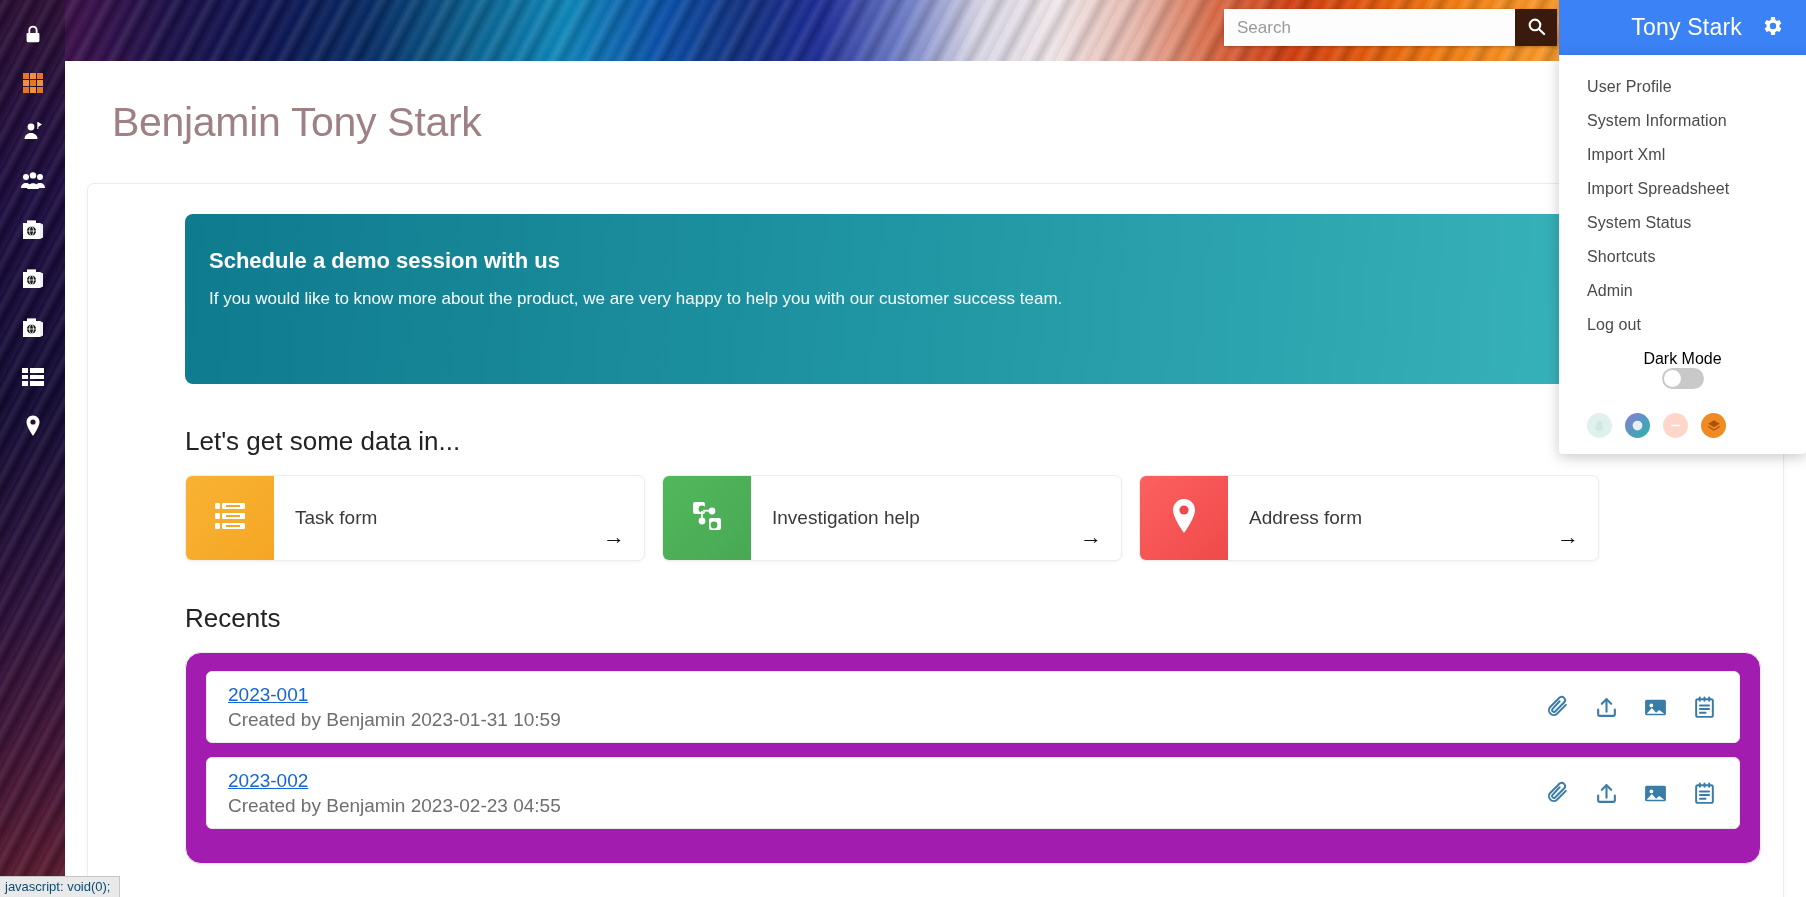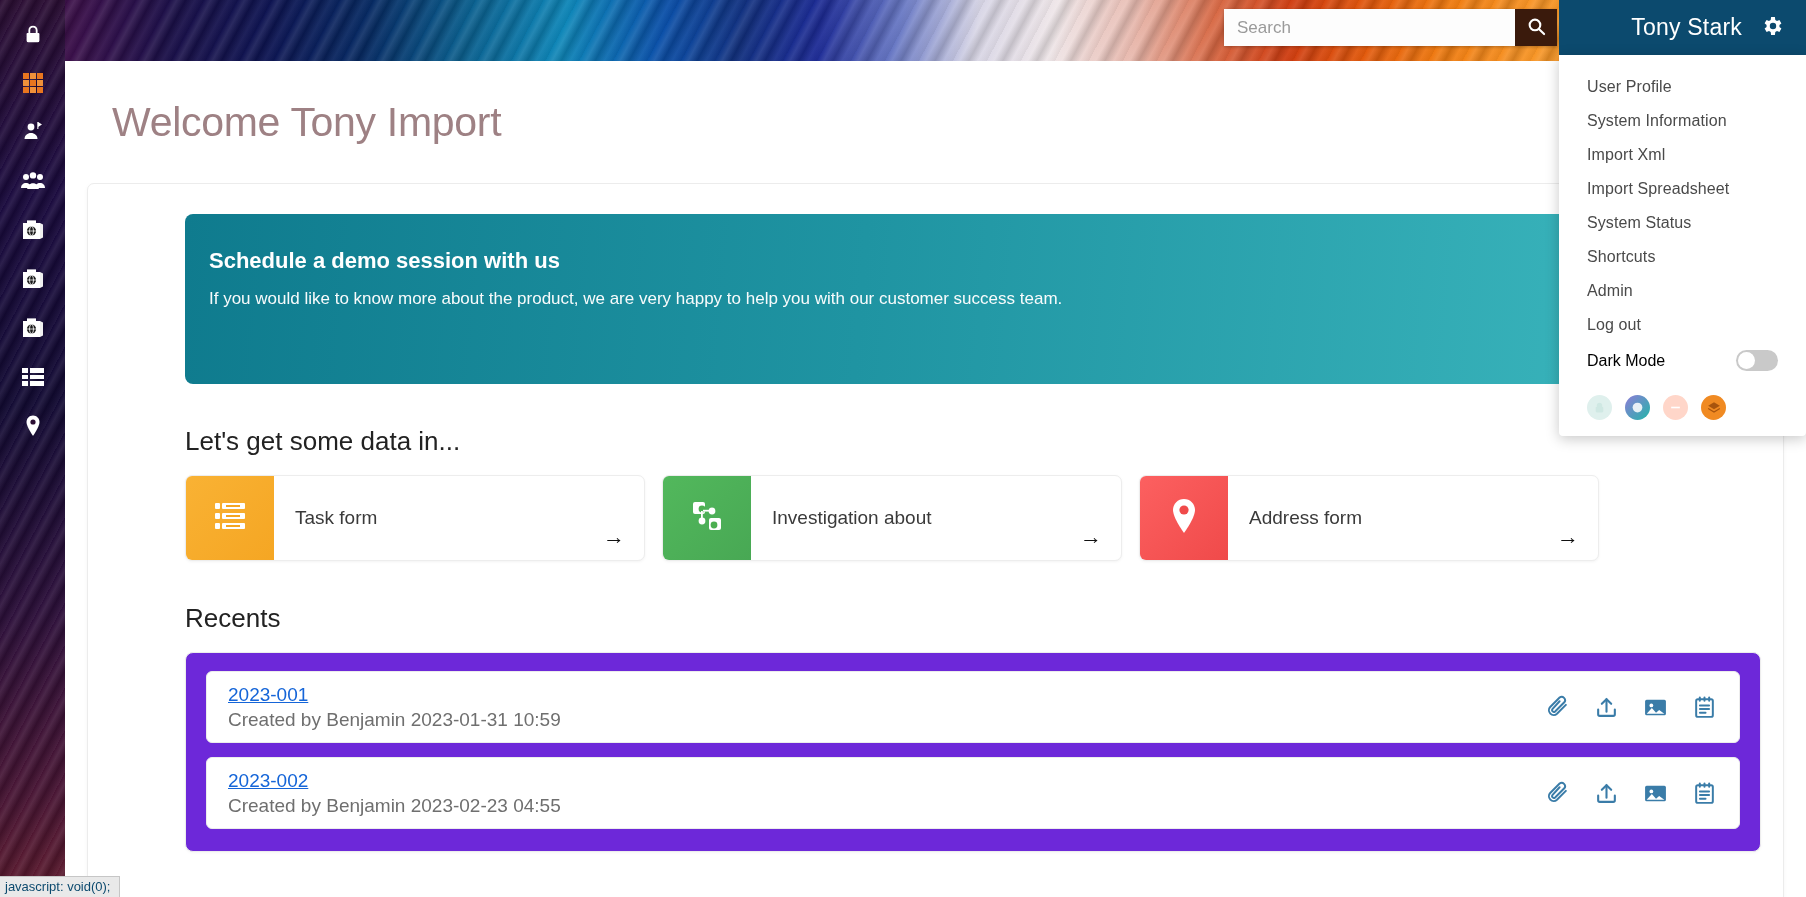--- a/index.html
+++ b/index.html
@@ -109,21 +109,21 @@
     display: flex;
     align-items: center;
     justify-content: center;
   }
 
   .user-zone {
     position: absolute;
     right: 0; top: 0;
     height: 55px;
     width: 247px;
-    background: #0c4a6e;
+    background: #3b82f6;
     display: flex;
     align-items: center;
     justify-content: flex-end;
     padding-right: 22px;
     gap: 18px;
   }
   .user-name {
     color: #ffffff;
     font-size: 23px;
     letter-spacing: 0.2px;
@@ -261,23 +261,23 @@
   
   .recents-title {
     margin: 42px 0 18px 97px;
     font-size: 26px;
     font-weight: 400;
     color: #222;
   }
   .recents-box {
     margin: 0 22px 0 97px;
     border: 1px solid #ededed;
-    border-radius: 8px;
-    background: #6d28d9;
-    padding: 18px 20px 8px 20px;
+    border-radius: 16px;
+    background: #a21caf;
+    padding: 18px 20px 20px 20px;
     box-shadow: 0 1px 3px rgba(0,0,0,0.04);
   }
   .recent-row {
     border: 1px solid #ececec;
     border-radius: 6px;
     height: 72px;
     display: flex;
     align-items: center;
     justify-content: space-between;
     padding: 0 22px 0 21px;
@@ -316,20 +316,21 @@
     font-size: 16px;
     color: #4a4a4a;
     cursor: pointer;
     letter-spacing: 0.1px;
   }
   .dd-dark {
     display: flex;
     align-items: center;
     justify-content: space-between;
     padding: 8px 28px 8px 28px;
+    flex-direction: column;
   }
   .toggle {
     width: 42px; height: 21px;
     border-radius: 11px;
     background: #c9c9c9;
     position: relative;
     cursor: pointer;
     flex-shrink: 0;
   }
   .toggle::after {
@@ -495,21 +496,21 @@
           <path d="M19.4 13a7.8 7.8 0 0 0 0-2l2-1.6-2-3.4-2.4 1a7.6 7.6 0 0 0-1.7-1L14.9 3h-3.8l-.4 2.9a7.6 7.6 0 0 0-1.7 1l-2.4-1-2 3.4L6.6 11a7.8 7.8 0 0 0 0 2l-2 1.6 2 3.4 2.4-1c.5.4 1.1.8 1.7 1l.4 2.9h3.8l.4-2.9c.6-.2 1.2-.6 1.7-1l2.4 1 2-3.4zM13 15.2A3.2 3.2 0 1 1 13 8.8a3.2 3.2 0 0 1 0 6.4z"></path>
         </svg>
       </span>
     </span>
   </div>
 </div>
 
 <div class="main-panel">
 
   <div class="page-head">
-    <div class="page-title">Welcome Tony Import</div>
+    <div class="page-title">Benjamin Tony Stark</div>
     <div class="avatars">
       <div class="avatar">PR</div>
       <div class="avatar">RV</div>
       <div class="avatar">J</div>
       <div class="avatar">K</div>
     </div>
   </div>
 
   <div class="content-card">
 
@@ -551,21 +552,21 @@
               <rect x="19" y="19" width="12" height="12" rx="2"></rect>
               <circle cx="12" cy="10" r="3.4" fill="#4caf50"></circle>
               <circle cx="22" cy="12" r="3.4"></circle>
               <circle cx="12" cy="22" r="3.4"></circle>
               <circle cx="24" cy="26" r="3.4" fill="#4caf50"></circle>
               <rect x="13" y="10.8" width="8" height="1.8"></rect>
               <rect x="11" y="12" width="1.8" height="9"></rect>
             </svg>
           </span>
         </div>
-        <div class="form-label">Investigation about</div>
+        <div class="form-label">Investigation help</div>
         <span class="form-arrow">→</span>
       </div>
 
       <div class="form-card">
         <div class="form-icon icon-red">
           <span>
             <svg width="30" height="38" viewBox="0 0 30 38" fill="#fff">
               <path d="M15 2C8.9 2 4 6.9 4 13c0 8 11 23 11 23s11-15 11-23c0-6.1-4.9-11-11-11z"></path>
               <circle cx="15" cy="13" r="4.6" fill="#f04a4a"></circle>
             </svg>

